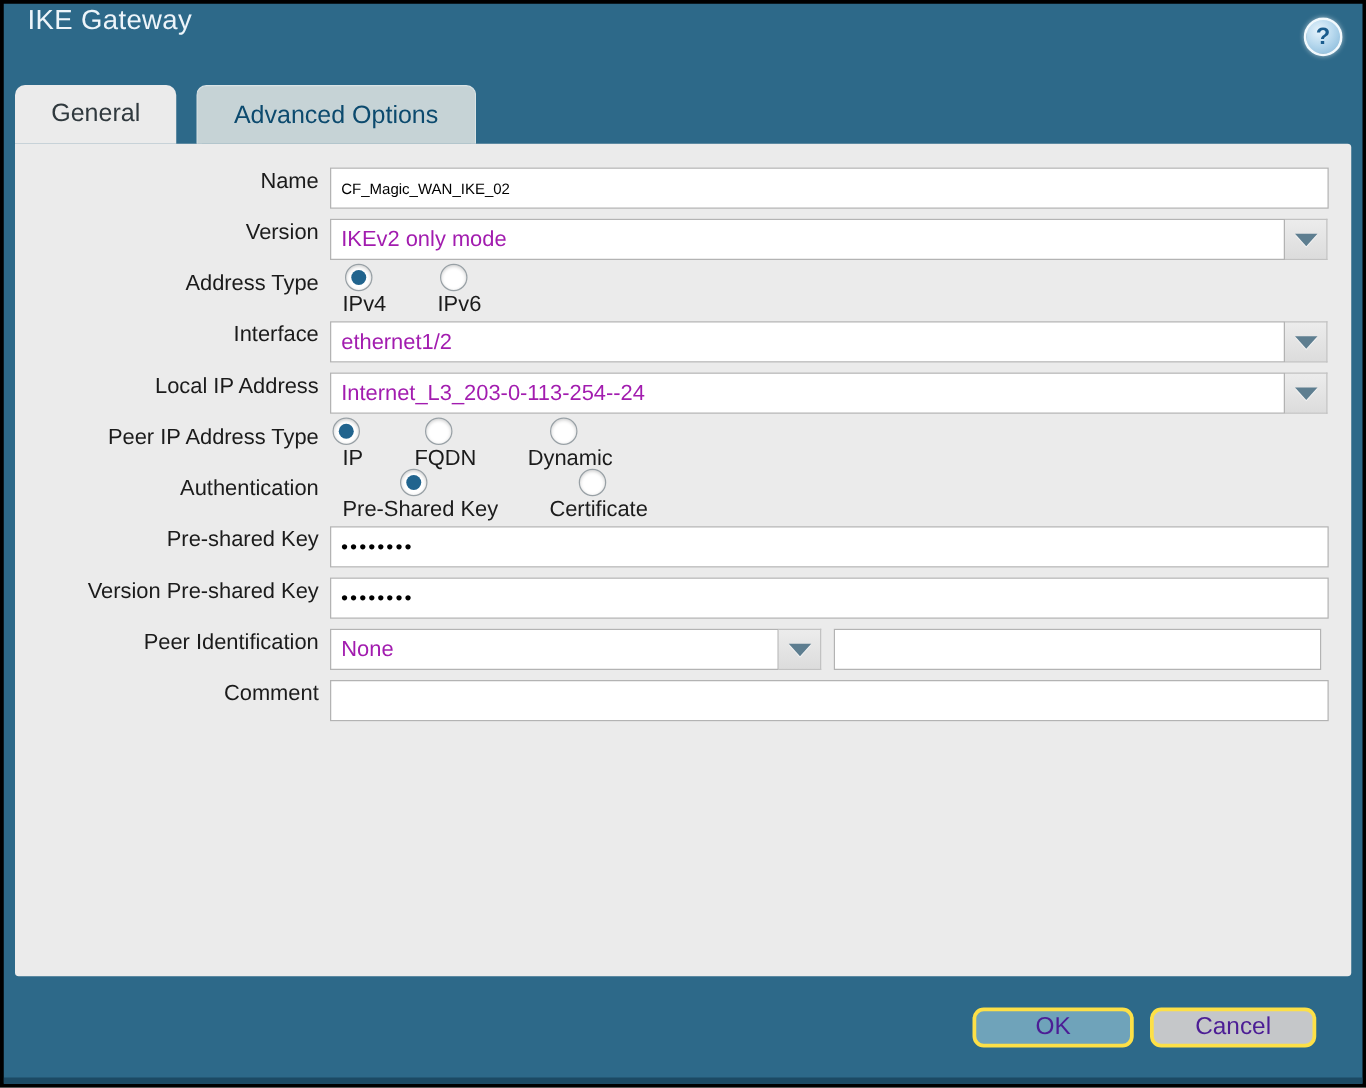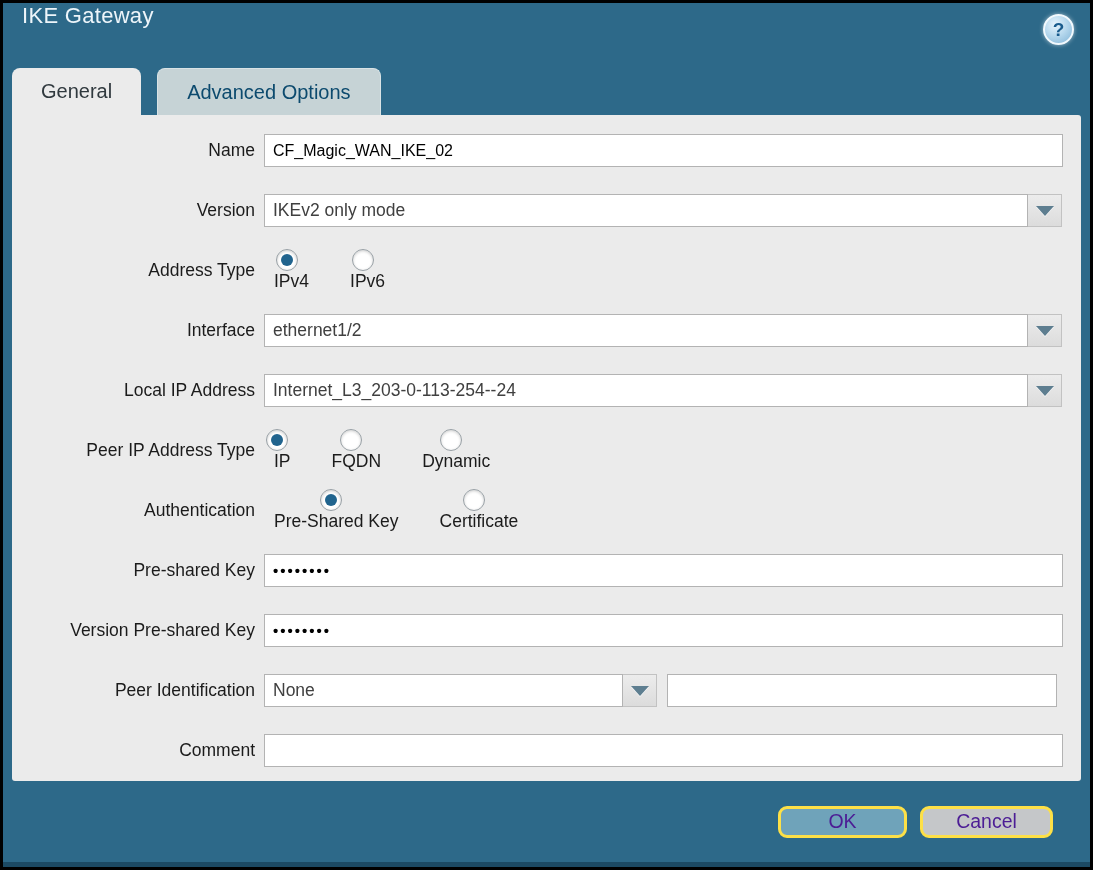--- a/index.html
+++ b/index.html
@@ -23,33 +23,33 @@
   
   .tabs { height:48px; display:flex; align-items:flex-end; padding-left:9px; gap:16px; }
   .tab { height:47px; display:flex; align-items:center; border-radius:8px 8px 0 0;
          font-size:20px; color:#0c4a6e; padding:0 29px; cursor:pointer; }
   .tab.active { background:#ebebeb; color:#30393e; }
   .tab.inactive { background:#c6d3d6; border:1px solid #d9e3e5; border-bottom:none; }
 
   
   .panel { margin:0 9px; background:#ebebeb; height:666px; border-radius:0 3px 3px 3px;
            padding-top:19px; }
-  .row { display:flex; align-items:center; margin-bottom:27px; height:33px; }
+  .row { display:flex; margin-bottom:8px; height:33px; }
   .row-label { width:243px; flex:none; text-align:right; font-size:17.5px; color:#1b1b1b;
                margin-right:9px; white-space:nowrap; }
 
   .text-input { height:33px; border:1px solid #b3b3b3; background:#fff; color:#000;
-                font-size:16px; padding:0 8px; font-family:inherit; outline:none; }
+                font-size:12px; padding:0 8px; font-family:inherit; outline:none; }
   .w-full { width:799px; }
   .w-ident { width:390px; margin-left:10px; }
   .password { letter-spacing:2px; font-size:15px; font-weight:bold; }
 
   .dropdown { display:flex; height:33px; }
   .dd-value { height:33px; border:1px solid #b3b3b3; background:#fff; display:flex;
-              align-items:center; padding:0 8px; font-size:17.5px; color:#404040;
+              align-items:center; padding:0 8px; font-size:17.5px; color:#a21caf;
               white-space:nowrap; overflow:hidden; }
   .dd-value.wide { width:764px; }
   .dd-value.narrow { width:359px; }
   .dd-btn { width:34px; height:33px; background:linear-gradient(#ececec,#dcdcdc);
             border:1px solid #c2c2c2; border-left:none; display:flex; align-items:center;
             justify-content:center; cursor:pointer; }
   .arrow-down { width:0; height:0; border-left:9px solid transparent;
                 border-right:9px solid transparent; border-top:10px solid #5e7e90;
                 filter:drop-shadow(0 1px 0 rgba(255,255,255,.7)); }
 

